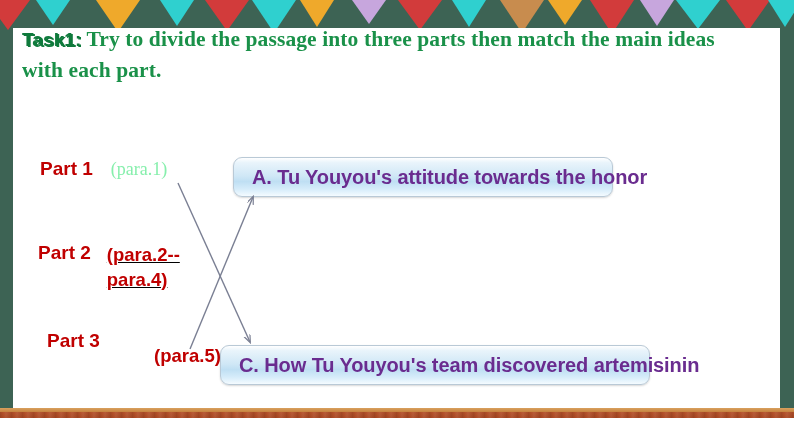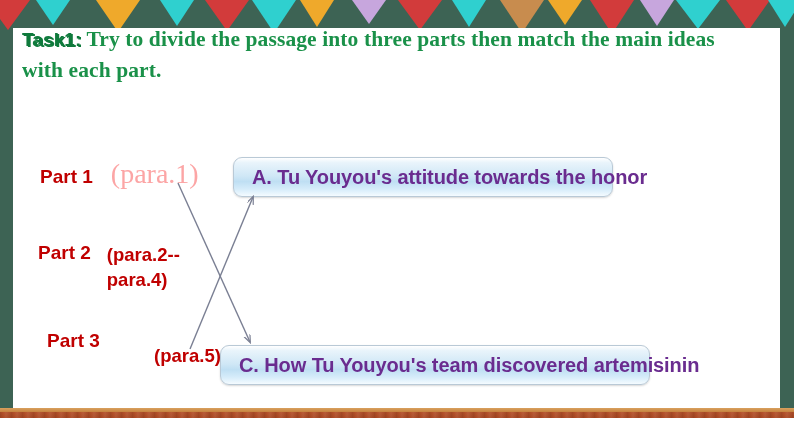--- a/index.html
+++ b/index.html
@@ -96,36 +96,36 @@
   .part-row { position: absolute; white-space: nowrap; }
   .part-lab {
     font-family: Liberation Sans, sans-serif;
     font-weight: bold;
     font-size: 19px;
     color: #c00000;
   }
   .para-serif {
     font-family: "Liberation Serif", serif;
     font-weight: normal;
-    font-size: 28px;
-    color: #fca5a5;
+    font-size: 18px;
+    color: #86efac;
   }
   .para-sans {
     font-family: "Liberation Sans", sans-serif;
     font-weight: bold;
     font-size: 18.5px;
     color: #c00000;
     line-height: 25px;
   }
 
   #part1 { left: 40px; top: 158px; }
   #part1 .para-serif { margin-left: 18px; }
 
   #part2 { left: 38px; top: 242px; }
-  #part2 .pwrap { display: inline-block; vertical-align: top; margin-left: 16px; }
+  #part2 .pwrap { display: inline-block; vertical-align: top; margin-left: 16px; text-decoration: underline; }
 
   #part3 { left: 47px; top: 330px; text-align: right; }
   #part3 .para-sans { position: absolute; left: 66px; top: 13px; margin-left: 41px; }
 
   
   .optbox {
     position: absolute;
     border: 1px solid #b9c9d6;
     border-radius: 9px;
     background: linear-gradient(180deg,

